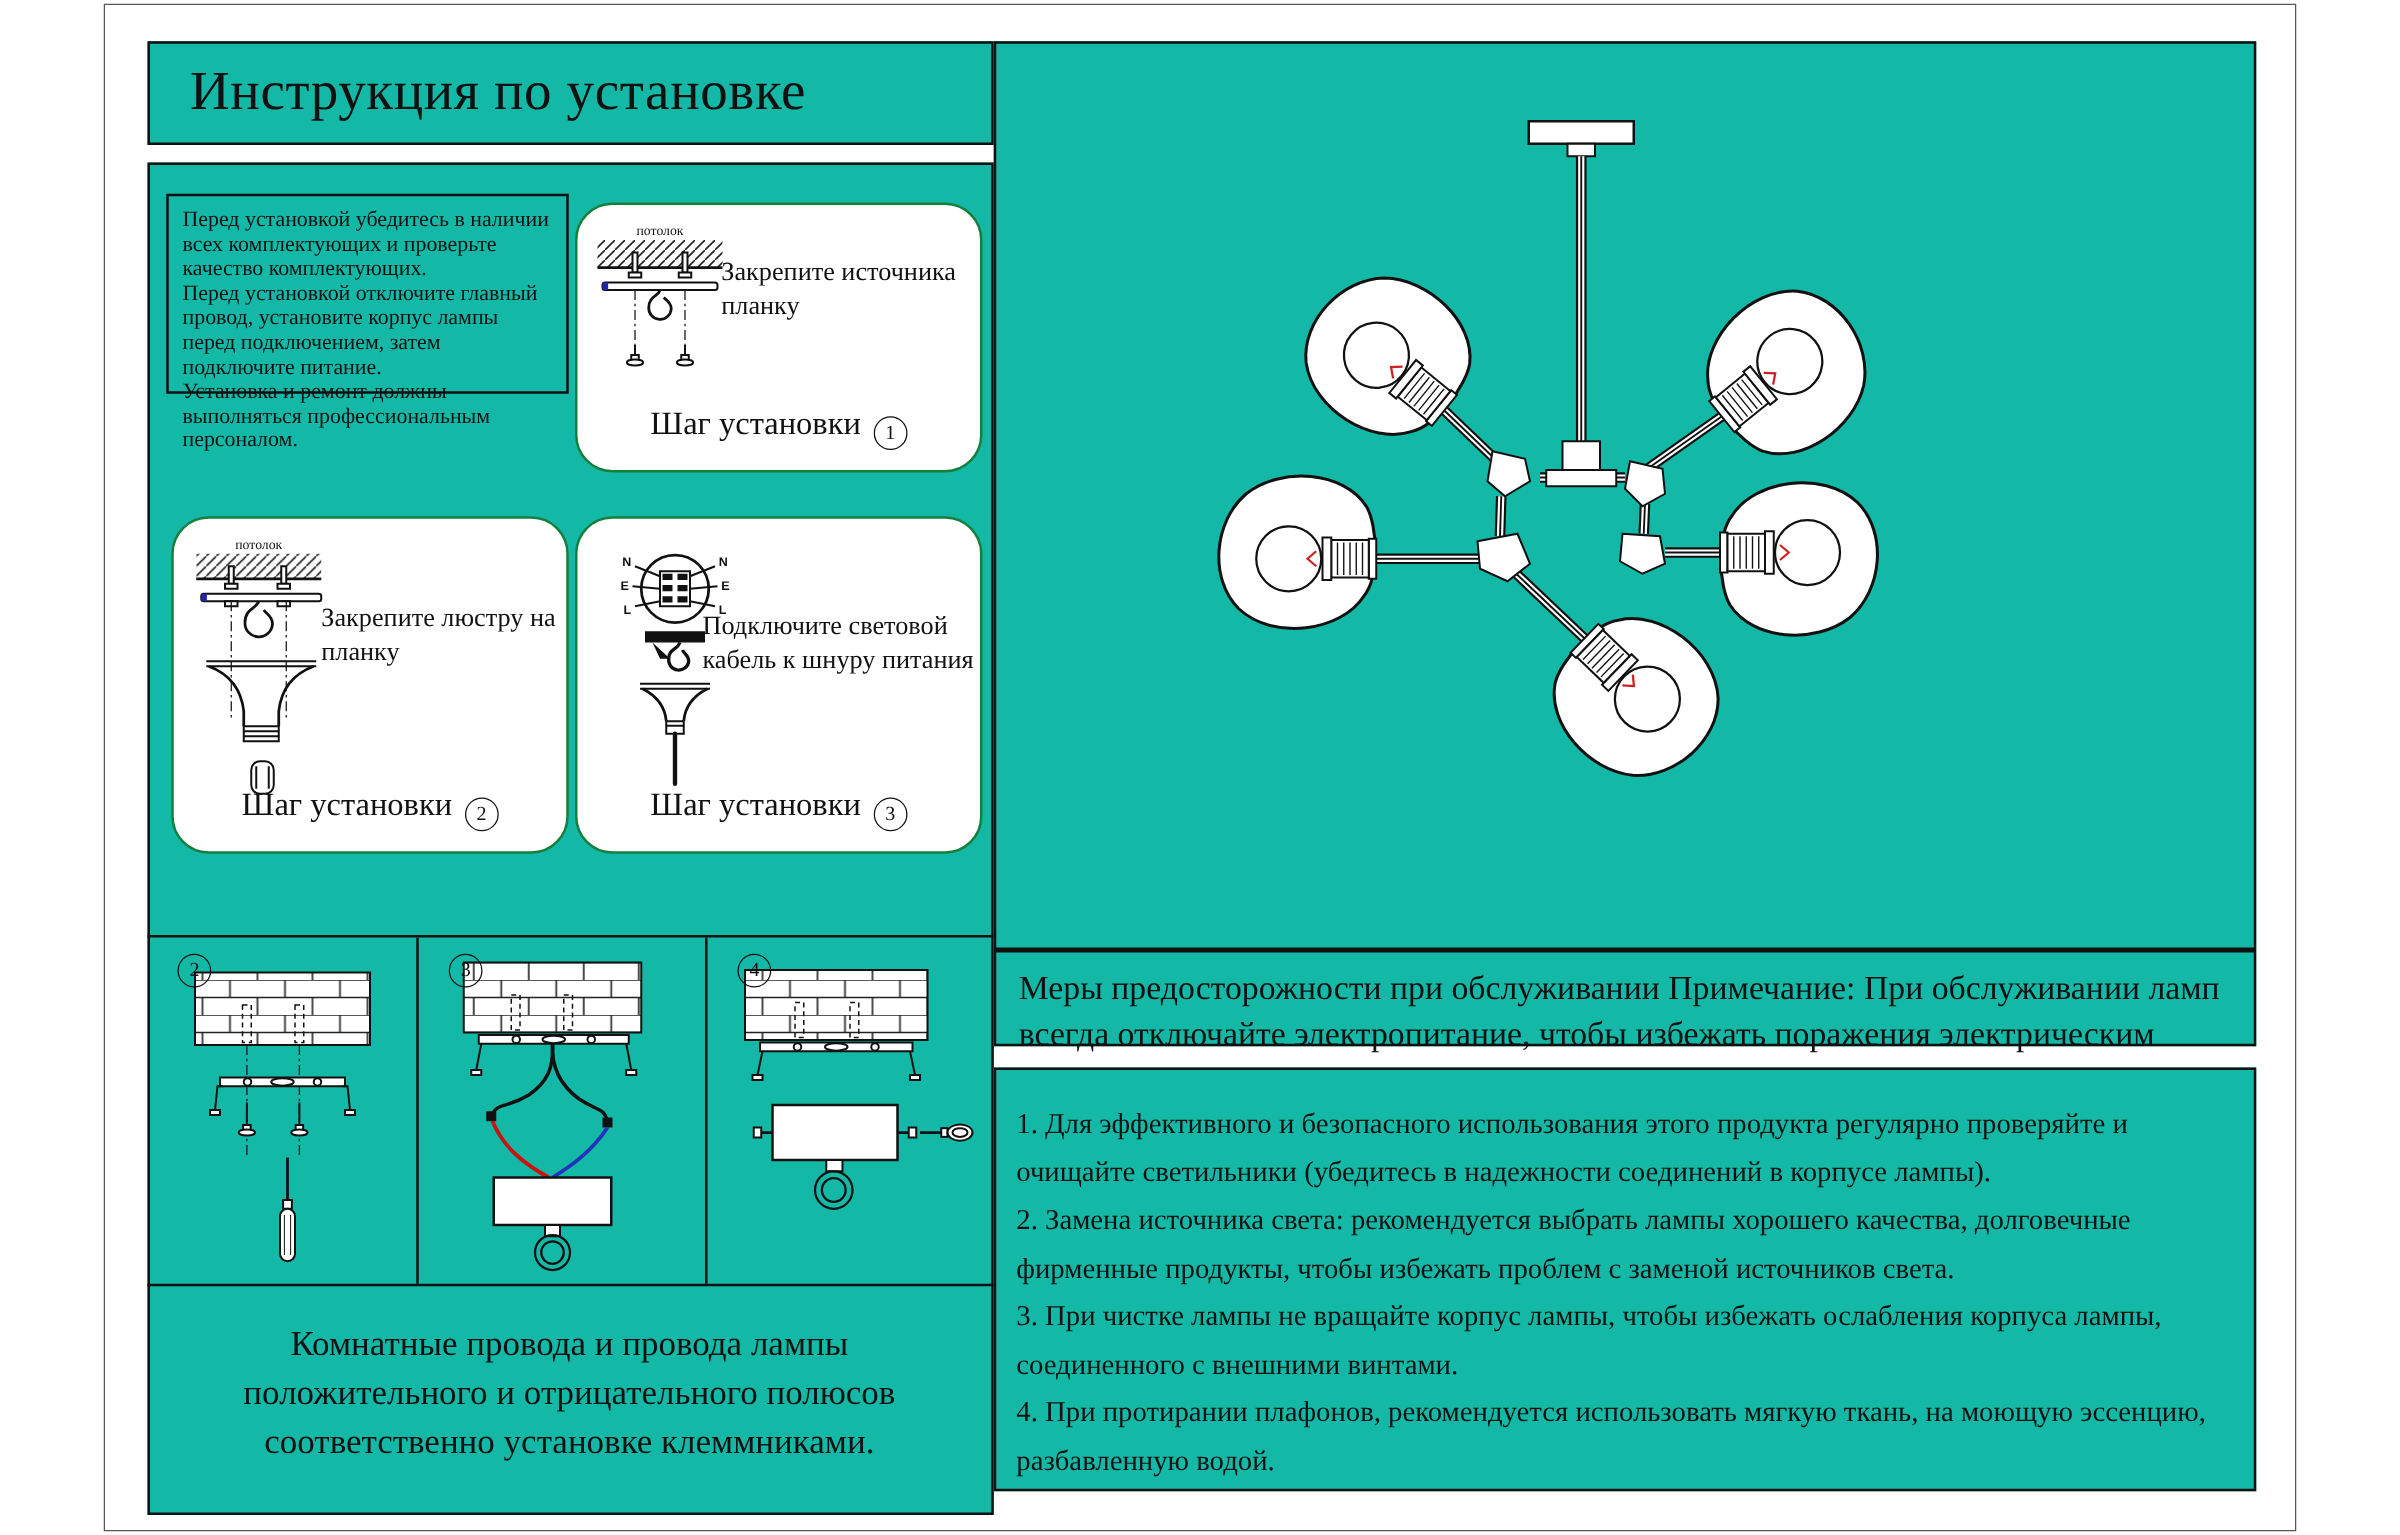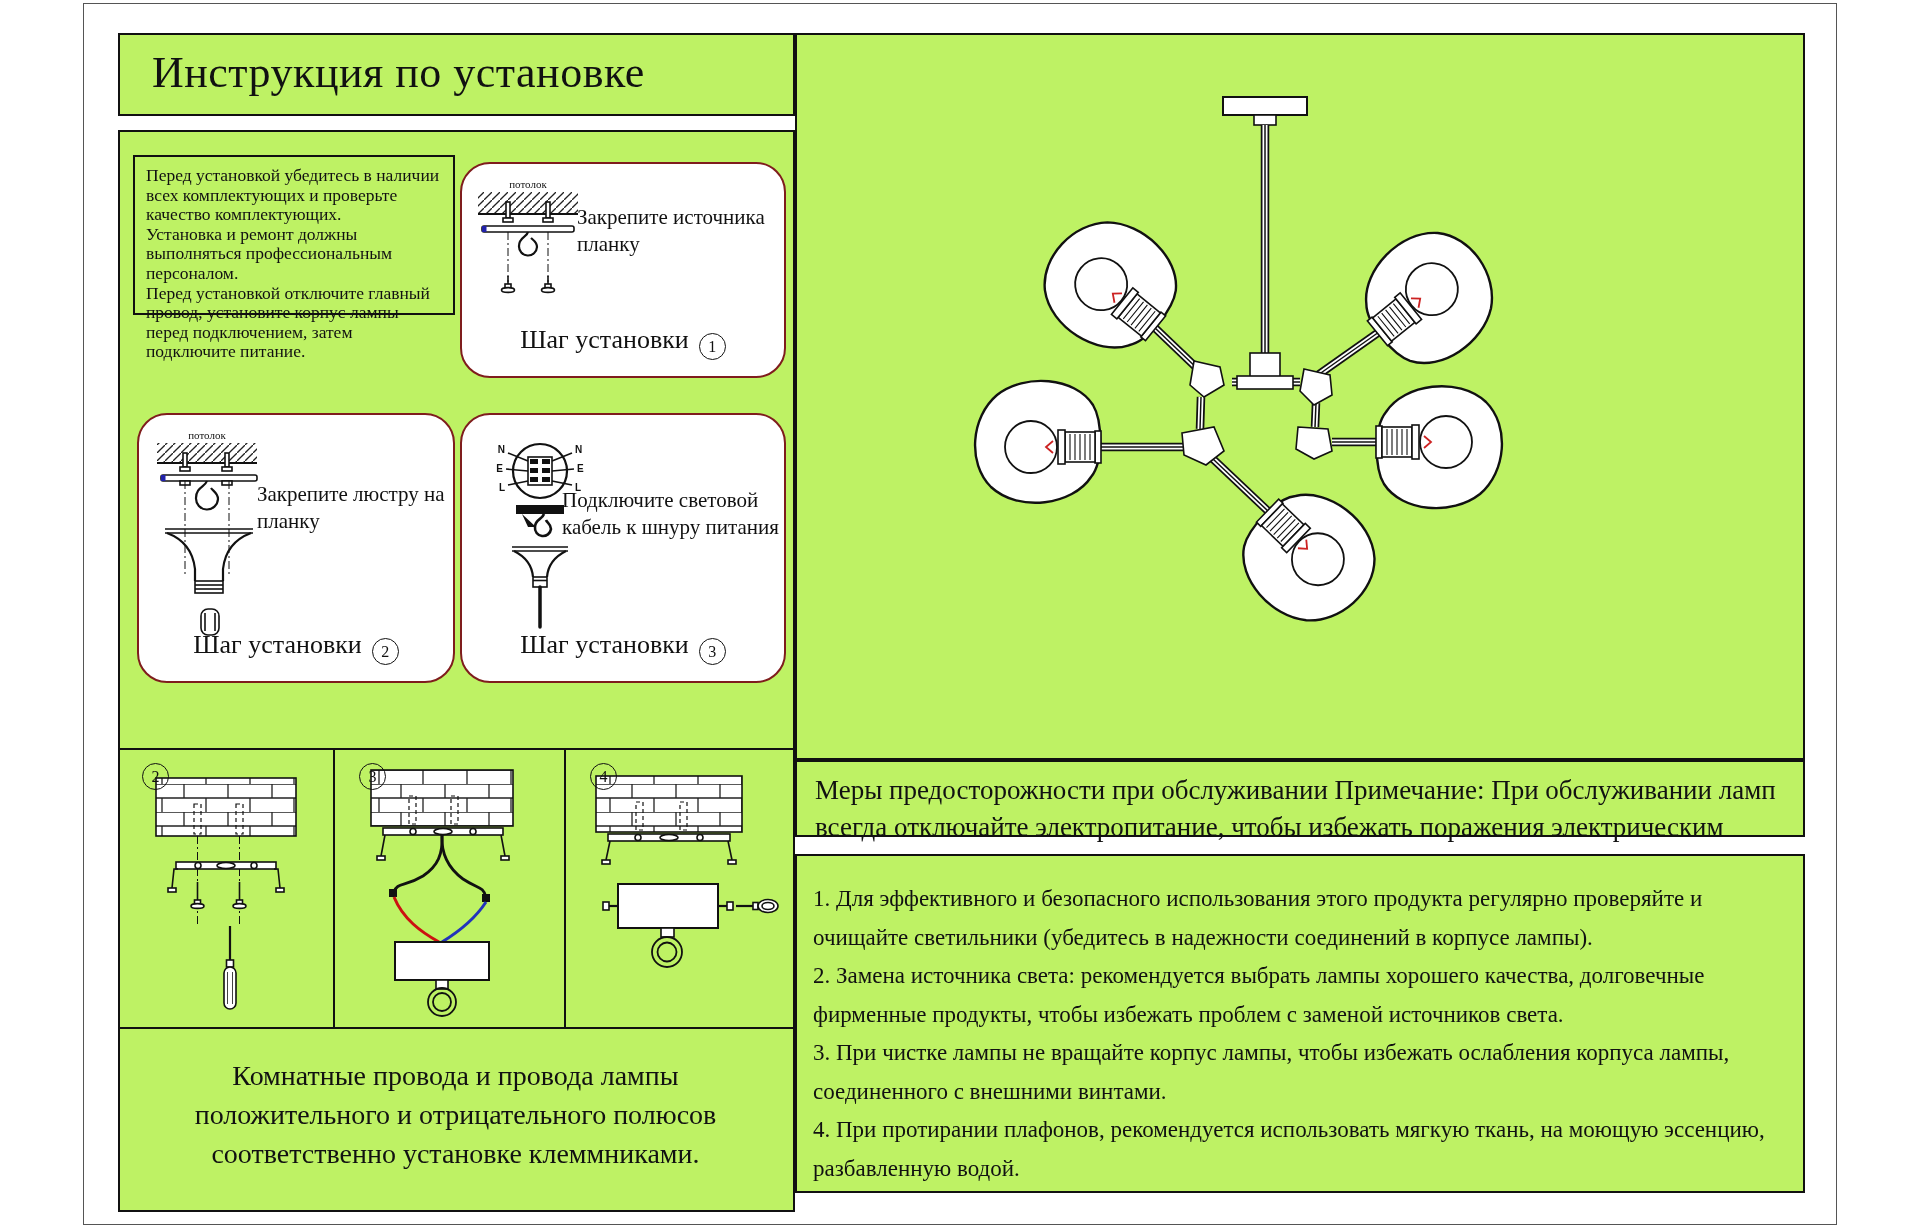--- a/index.html
+++ b/index.html
@@ -1,21 +1,21 @@
 <!DOCTYPE html>
 <html><head>
 <meta charset="utf-8">
 <style>
   html,body{margin:0;padding:0;background:#fff;}
   #page{position:relative;width:1920px;height:1228px;background:#fff;
         font-family:"Liberation Serif","DejaVu Serif",serif;color:#111;overflow:hidden;}
   .abs{position:absolute;}
   .outer-border{left:83px;top:3px;width:1752px;height:1220px;border:1px solid #555;}
-  .box{border:2px solid #111;background:#bef264;box-sizing:border-box;}
-  .rbox{border:2px solid #7f1d1d;border-radius:30px;background:#fff;box-sizing:border-box;}
+  .box{border:2px solid #111;background:#14b8a6;box-sizing:border-box;}
+  .rbox{border:2px solid #15803d;border-radius:30px;background:#fff;box-sizing:border-box;}
 
   .title-box{left:118px;top:33px;width:677px;height:83px;}
   .title-text{position:absolute;left:32px;top:50%;transform:translateY(-54%);
               font-size:44px;letter-spacing:.5px;white-space:nowrap;}
 
   .left-main{left:118px;top:130px;width:677px;height:1082px;}
   .info-box{left:133px;top:155px;width:322px;height:160px;padding:9px 8px 0 11px;}
   .info-line{font-size:17.5px;line-height:19.6px;}
 
   .step1{left:460px;top:162px;width:326px;height:216px;}
@@ -63,22 +63,22 @@
   <div class="abs outer-border"></div>
 
   <div class="abs box title-box">
     <div class="title-text">Инструкция по установке</div>
   </div>
 
   <div class="abs box left-main"></div>
 
   <div class="abs box info-box">
     <div class="info-line">Перед установкой убедитесь в наличии всех комплектующих и проверьте качество комплектующих.</div>
+    <div class="info-line">Перед установкой отключите главный провод, установите корпус лампы перед подключением, затем подключите питание.</div>
     <div class="info-line">Установка и ремонт должны выполняться профессиональным персоналом.</div>
-    <div class="info-line">Перед установкой отключите главный провод, установите корпус лампы перед подключением, затем подключите питание.</div>
   </div>
 
   <div class="abs rbox step1">
     <svg class="abs" style="left:6px;top:12px;" width="120" height="150" viewBox="0 0 120 150">
       <defs>
         <pattern id="h1" width="8" height="8" patternUnits="userSpaceOnUse">
           <path d="M-1,9 L9,-1" stroke="#222" stroke-width="1.3"></path>
         </pattern>
       </defs>
       <text class="svgtext" x="60" y="12" font-size="11" text-anchor="middle">потолок</text>

